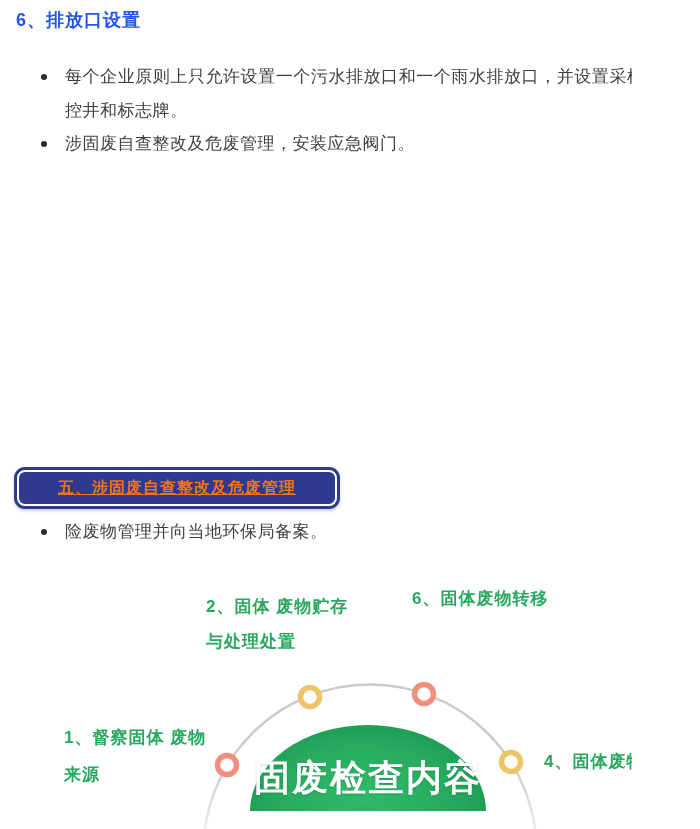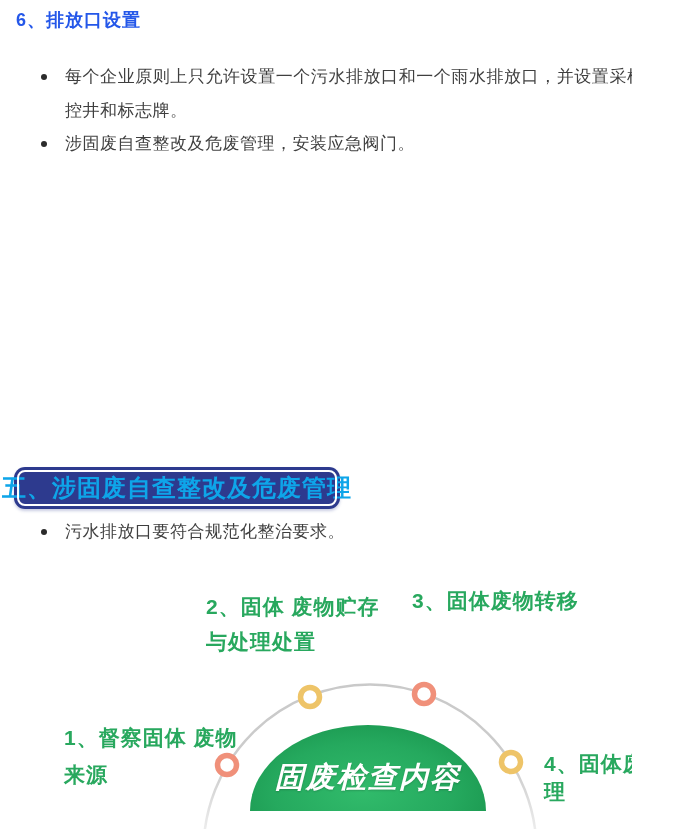--- a/index.html
+++ b/index.html
@@ -35,45 +35,46 @@
     position:absolute;left:14px;top:467px;width:326px;height:42px;
     background:#2d3a8e;border-radius:11px;
     display:flex;align-items:center;justify-content:center;
     box-shadow:0 2px 3px rgba(45,58,142,0.25);
   }
   .banner::after{
     content:"";position:absolute;inset:3px;border:2px solid #ffffff;
     border-radius:8px;pointer-events:none;
   }
   .banner .banner-text{
-    color:#0ea5e9;font-size:24px;font-weight:bold;letter-spacing:1px;
+    color:#f97316;font-size:16px;font-weight:bold;letter-spacing:1px;
     white-space:nowrap;
+    text-decoration:underline;
   }
 
   
   .diagram{position:absolute;left:0;top:0;width:700px;height:829px;pointer-events:none;}
   .diagram svg{position:absolute;left:0;top:585px;width:700px;height:244px;}
   .g-label{
-    position:absolute;color:#28a85e;font-weight:bold;font-size:21px;
+    position:absolute;color:#28a85e;font-weight:bold;font-size:17px;
     white-space:pre-line;letter-spacing:1px;
   }
   .g-label.l1{left:64px;top:719px;line-height:37px;}
   .g-label.l2{left:206px;top:589px;line-height:35px;}
   .g-label.l3{left:412px;top:587px;}
   .g-label.l4{left:544px;top:750px;}
 
   .dome{
     position:absolute;left:250px;top:725px;width:236px;height:86px;
     border-radius:50% 50% 0 0 / 100% 100% 0 0;
     background:radial-gradient(ellipse at 48% 78%, #31bb6b 0%, #25a95e 52%, #148c46 100%);
     display:flex;align-items:center;justify-content:center;
   }
   .dome-label{
-    padding-top:20px;color:#ffffff;font-size:29px;font-weight:bold;
-    letter-spacing:2px;white-space:nowrap;text-shadow:0 1px 2px rgba(0,0,0,0.18);font-style:italic;
+    padding-top:20px;color:#ffffff;font-size:36px;font-weight:bold;
+    letter-spacing:2px;white-space:nowrap;text-shadow:0 1px 2px rgba(0,0,0,0.18);
   }
 </style>
 </head>
 <body>
 
 <div class="page">
 
   <div class="heading6">6、排放口设置</div>
 
   <ul class="blist list1">
@@ -84,29 +85,29 @@
       <span class="dot"></span><span>涉固废自查整改及危废管理，安装应急阀门。</span>
     </li>
   </ul>
 
   <div class="banner">
     <span class="banner-text">五、涉固废自查整改及危废管理</span>
   </div>
 
   <ul class="blist list2">
     <li>
-      <span class="dot"></span><span>污水排放口要符合规范化整治要求。</span>
+      <span class="dot"></span><span>险废物管理并向当地环保局备案。</span>
     </li>
   </ul>
 
   <div class="diagram">
 
     <div class="g-label l2">2、固体 废物贮存
 与处理处置</div>
-    <div class="g-label l3">3、固体废物转移</div>
+    <div class="g-label l3">6、固体废物转移</div>
     <div class="g-label l1">1、督察固体 废物
 来源</div>
     <div class="g-label l4">4、固体废物管理</div>
 
     <svg viewBox="0 585 700 244">
       <defs>
         <linearGradient id="arcfade" x1="0" y1="585" x2="0" y2="829" gradientUnits="userSpaceOnUse">
           <stop offset="0" stop-color="#c6c6c6"></stop>
           <stop offset="0.75" stop-color="#cccccc"></stop>
           <stop offset="1" stop-color="#ececec"></stop>

